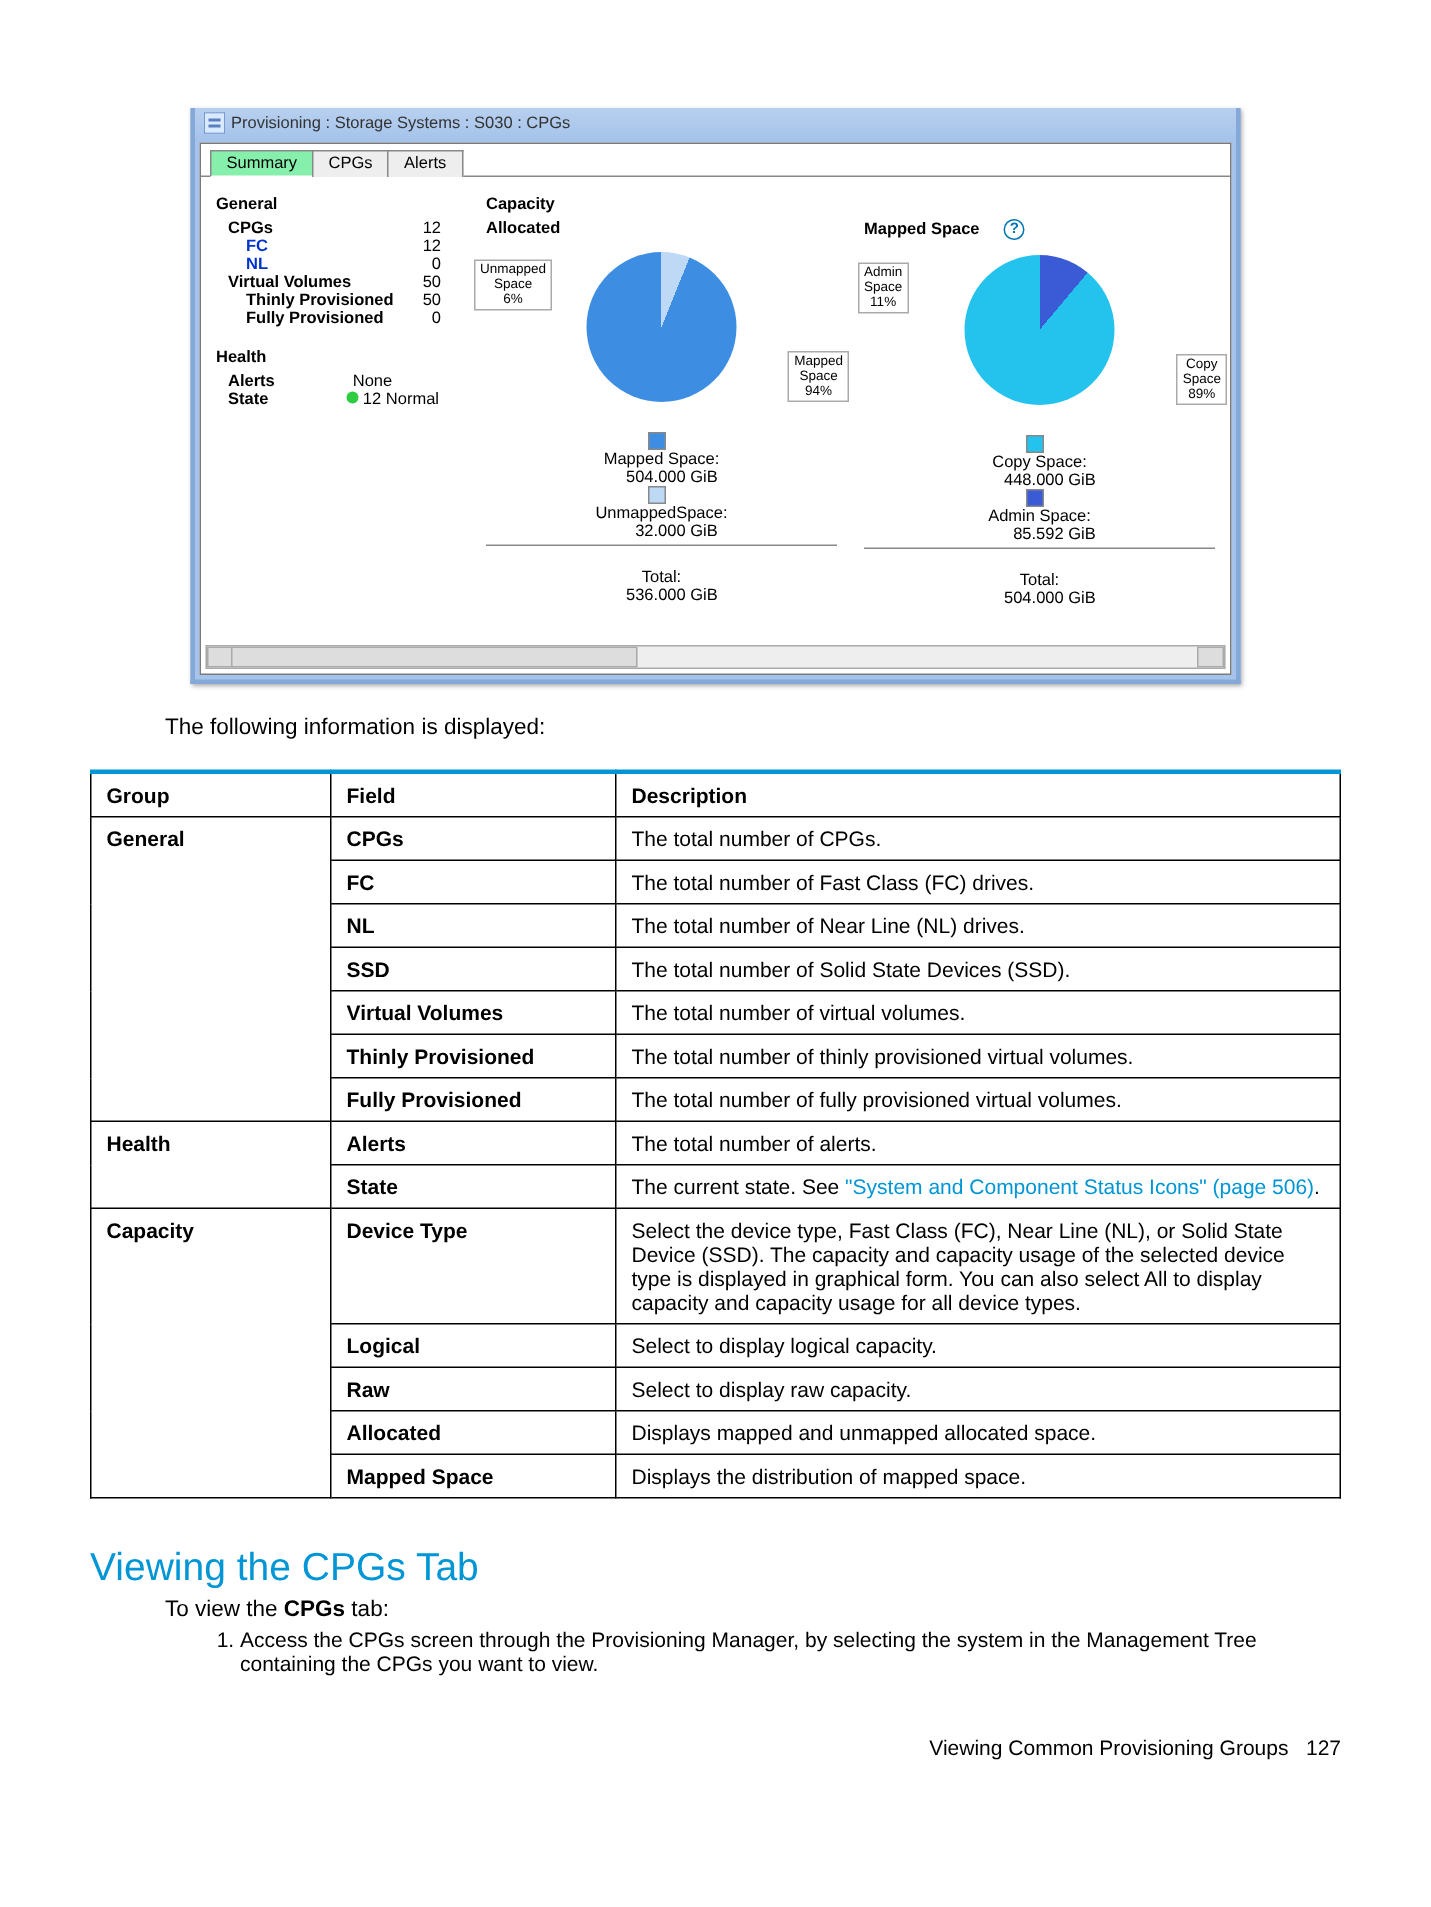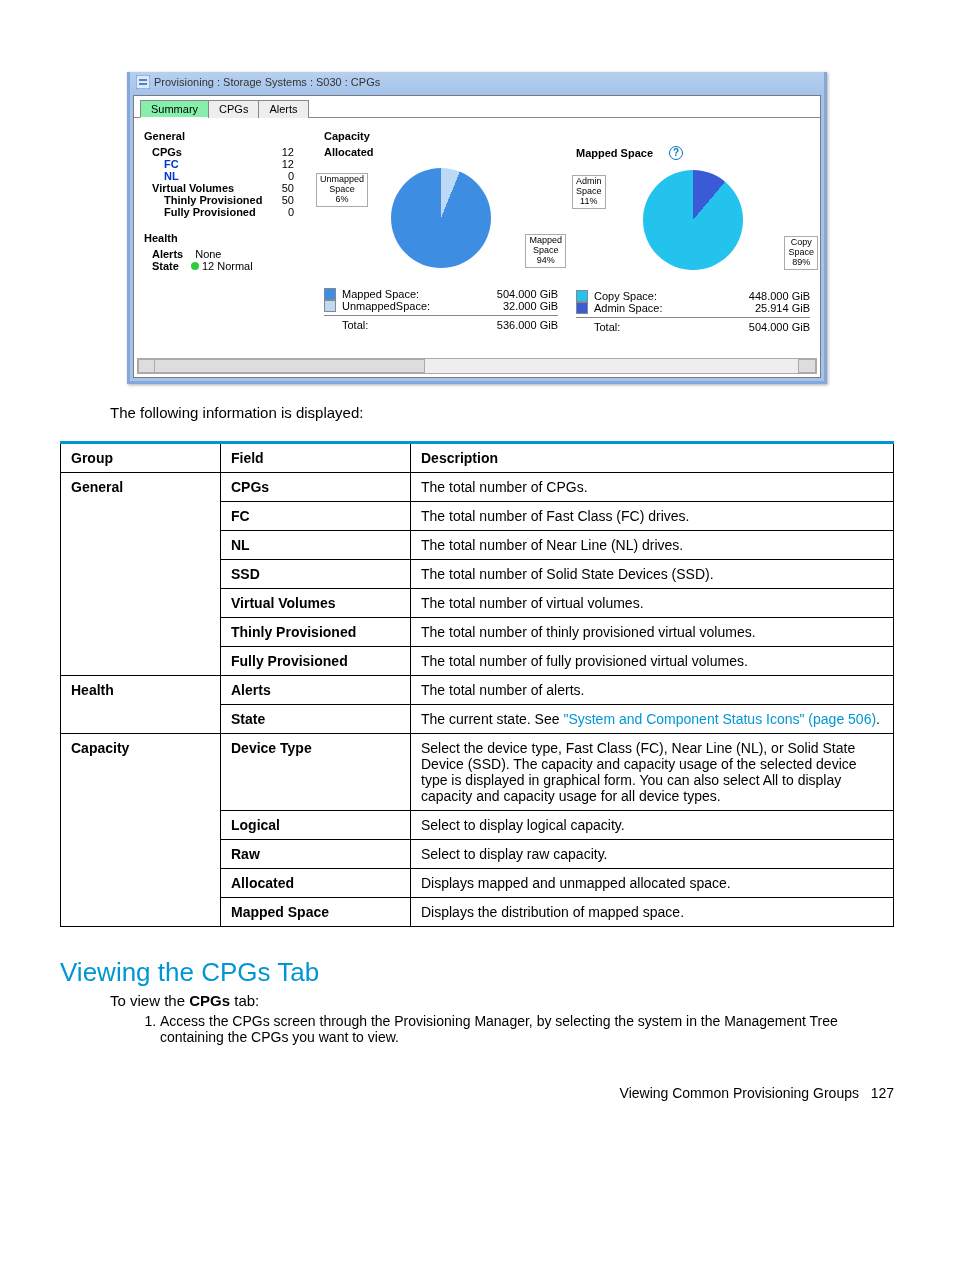--- a/index.html
+++ b/index.html
@@ -68,41 +68,41 @@
     gap: 30px;
   }
   .left-col { width: 150px; }
   .right-col { flex: 1; display: flex; flex-direction: column; }
   .section-h { font-weight: bold; margin: 4px 0;}
   .kv { display: flex; justify-content: space-between; padding-left: 8px;}
   .kv .k.blue { color: #0033cc; font-weight: bold;}
   .kv .k { font-weight: bold;}
   .kv .v { margin-left: auto;}
   .health-row { display: flex; gap: 12px; padding-left: 8px; font-weight: bold;}
-  .health-row .hv { font-weight: normal;}
+  .health-row .hv { font-weight: normal; margin-left: 40px;}
   .status-dot {
     display:inline-block;width:8px;height:8px;border-radius:50%;background:#2ecc40;margin-right:3px;
   }
   .cap-row { display:flex; align-items:center; gap:6px; margin-bottom:10px;}
   .cap-row label{font-weight:bold;}
   .dropdown {
     border:1px solid #777; padding:1px 18px 1px 4px; font-size:11px; background:#fff;position:relative;
   }
   .dropdown::after{content:"▼";font-size:8px;position:absolute;right:3px;top:2px;color:#444;}
   .radio {display:inline-flex;align-items:center;gap:3px;}
   .charts-row {display:flex;gap:18px;}
   .chart-block{flex:1;}
   .chart-title{font-weight:bold;display:flex;align-items:center;gap:5px;}
   .pie-wrap{height:110px;display:flex;align-items:flex-start;justify-content:center;position:relative;margin:10px 0;}
   .pie{width:100px;height:100px;border-radius:50%;position:relative;}
   .pie-lbl{
     position:absolute;font-size:9px;border:1px solid #aaa;background:#fff;padding:1px 3px;line-height:1.1;text-align:center;white-space:nowrap;
   }
   .legend{font-size:11px;}
-  .legend-row{display:flex;align-items:center;}
+  .legend-row{display:flex;align-items:center;flex-direction:column;}
   .legend-row .sw{width:12px;height:12px;margin-right:6px;border:1px solid #888;}
   .legend-row .nm{flex:1;}
   .legend-row .val{min-width:75px;text-align:right;}
   .help-icon{
     display:inline-block;width:14px;height:14px;border:1px solid #0077b3;border-radius:50%;color:#0077b3;font-size:10px;font-weight:bold;text-align:center;line-height:12px;
   }
   .scrollbar{background:#eee;border:1px solid #aaa;height:16px;margin:0 3px 3px 3px;position:relative;}
   .scrollbar::before,.scrollbar::after{content:"";position:absolute;top:0;bottom:0;width:16px;background:#ddd;border:1px solid #aaa;}
   .scrollbar::before{left:0;}
   .scrollbar::after{right:0;}
@@ -236,21 +236,21 @@
               </div>
               <div class="legend">
                 <div class="legend-row">
                     <span class="sw" style="background:#23c3ee"></span>
                     <span class="nm">Copy Space:</span>
                     <span class="val">448.000 GiB</span>
                   </div>
                 <div class="legend-row">
                     <span class="sw" style="background:#3b5bd6"></span>
                     <span class="nm">Admin Space:</span>
-                    <span class="val">25.914 GiB</span>
+                    <span class="val">85.592 GiB</span>
                   </div>
                 <div class="legend-row" style="border-top:1px solid #888;margin-top:3px;padding-top:3px">
                     <span class="sw" style="border:none"></span>
                     <span class="nm">Total:</span>
                     <span class="val">504.000 GiB</span>
                   </div>
               </div>
             </div>
           </div>
         </div>

